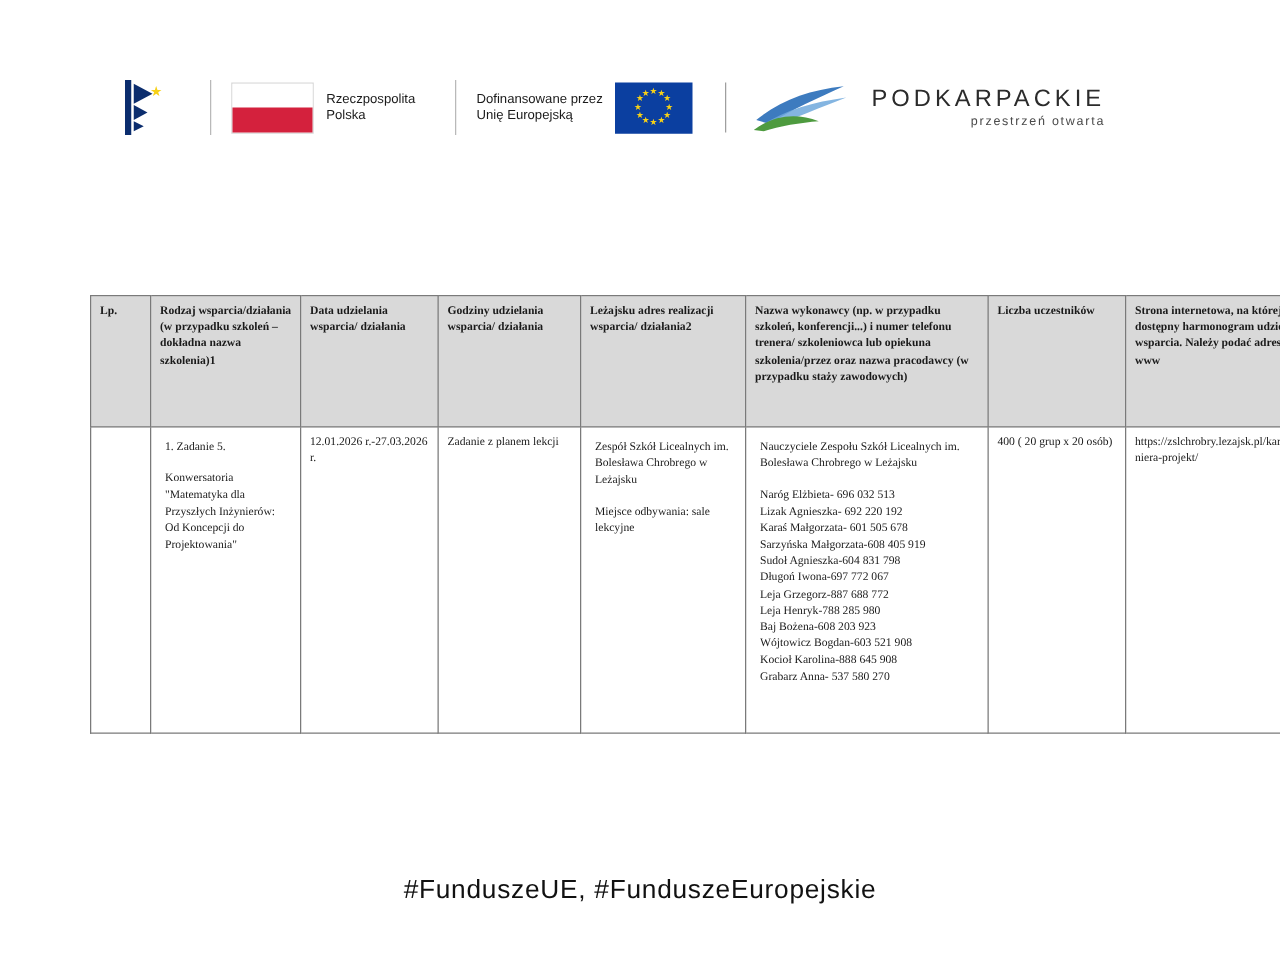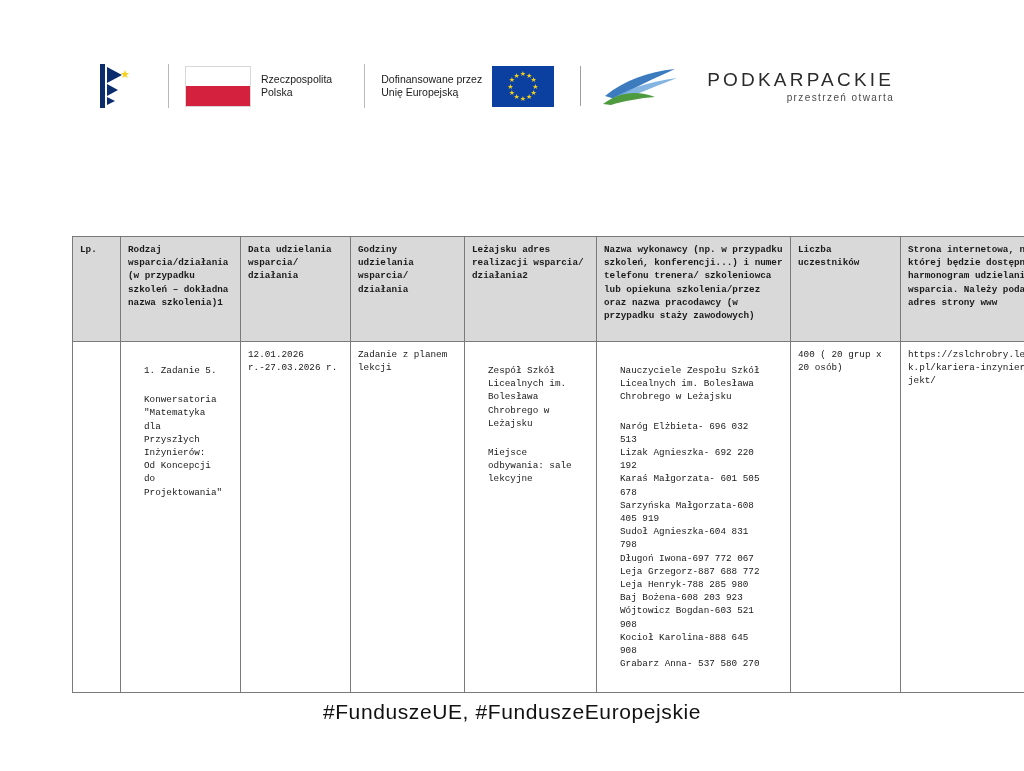--- a/index.html
+++ b/index.html
@@ -151,21 +151,21 @@
     width: 1px;
     height: 40px;
     background: #9f9f9f;
     margin: 0 22px 0 26px;
   }
 
   
   .pk-logo {
     display: flex;
     align-items: center;
-    gap: 12px;
+    gap: 2px;
   }
   .pk-mark {
     width: 92px;
     height: 40px;
     position: relative;
     overflow: hidden;
   }
   .pk-text-main {
     font-size: 19px;
     letter-spacing: 3.2px;
@@ -192,21 +192,21 @@
     table-layout: fixed;
     width: 880px;
   }
   table.schedule th,
   table.schedule td {
     border: 1px solid #7a7a7a;
     vertical-align: top;
     padding: 6px 6px 6px 7px;
     font-size: 9.3px;
     line-height: 13.2px;
-    font-family: Liberation Mono, monospace;
+    font-family: Liberation Serif, serif;
   }
   table.schedule thead th {
     background: #d9d9d9;
     font-weight: bold;
     text-align: left;
     height: 92px;
   }
   table.schedule tbody td {
     background: #ffffff;
     height: 232px;
@@ -214,21 +214,21 @@
   }
   .col-lp { width: 34px; }
   .col-rodzaj { width: 106px; }
   .col-data { width: 96px; }
   .col-godziny { width: 100px; }
   .col-adres { width: 118px; }
   .col-wykonawca { width: 180px; }
   .col-liczba { width: 96px; }
   .col-www { width: 150px; }
 
-  .cell-para { margin: 16px; }
+  .cell-para { margin: 4px; }
   .cell-para + .cell-para { margin-top: 12px; }
   .cell-line { display: block; }
   .nowrap-url { word-break: break-all; }
 
   
   .footer-hashtags {
     position: absolute;
     left: 0;
     right: 0;
     top: 700px;

